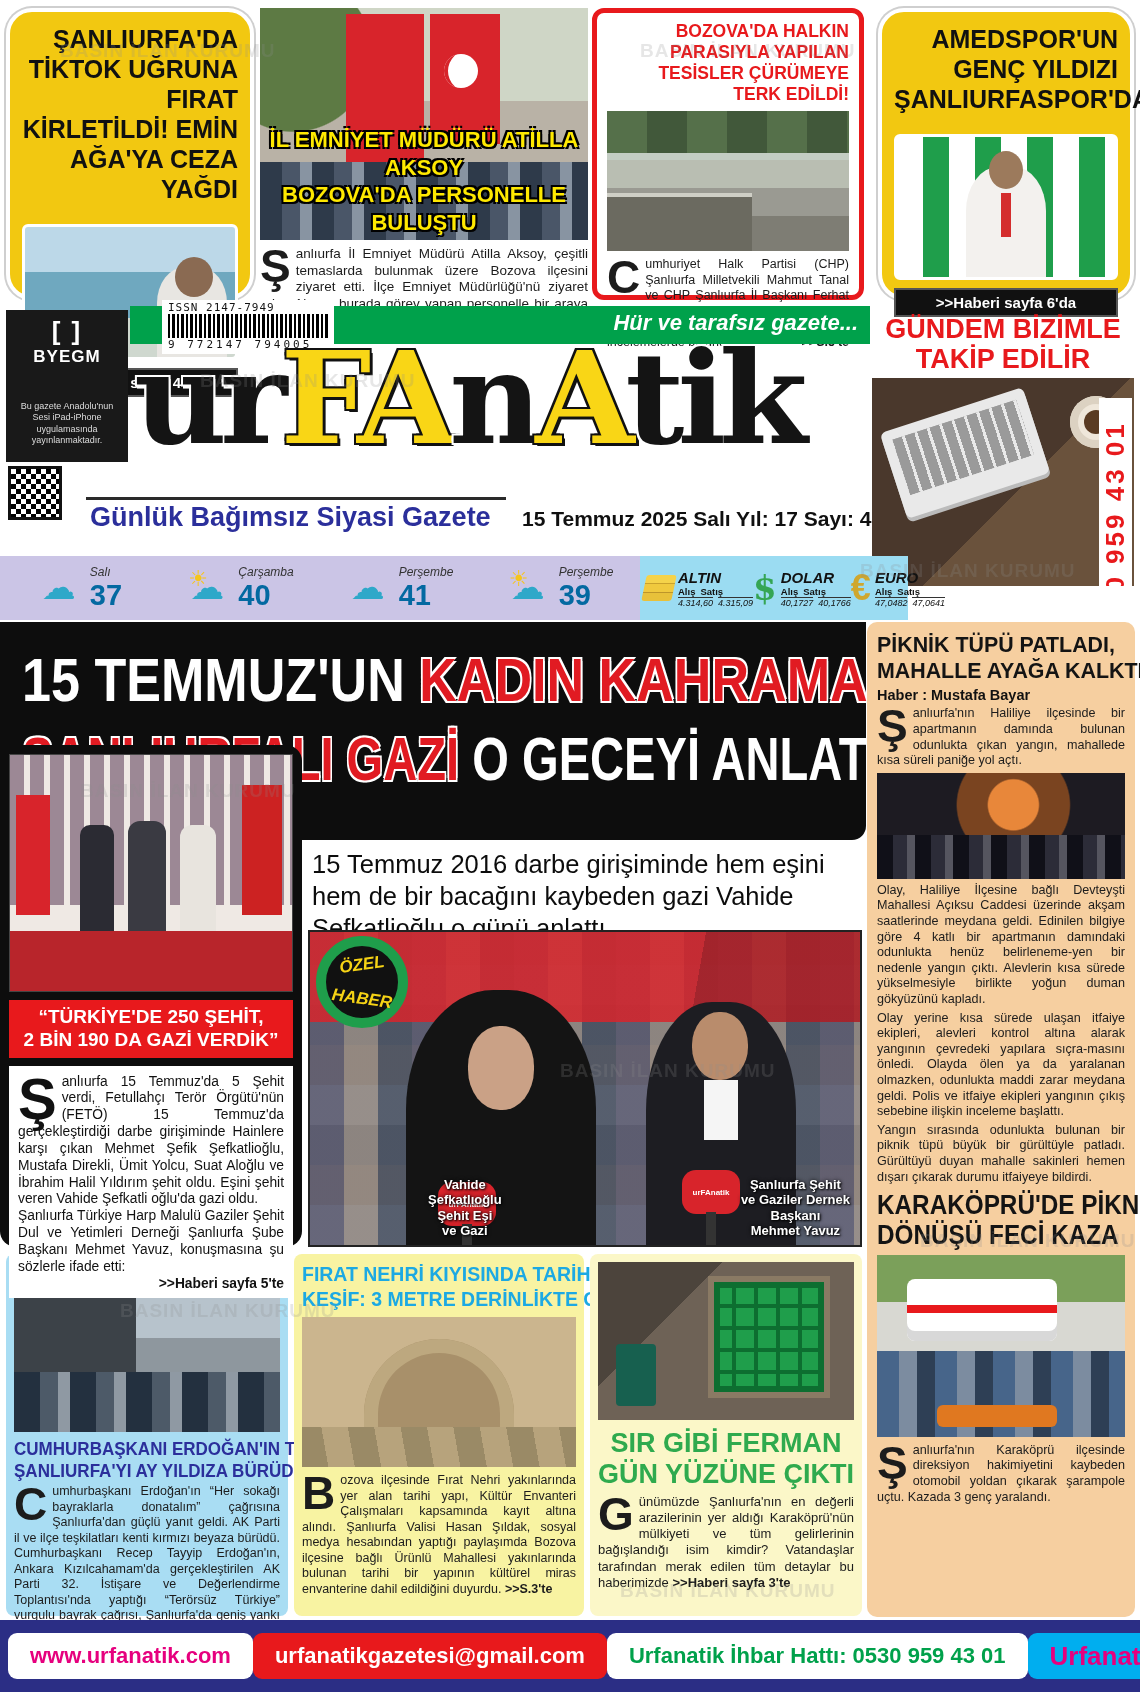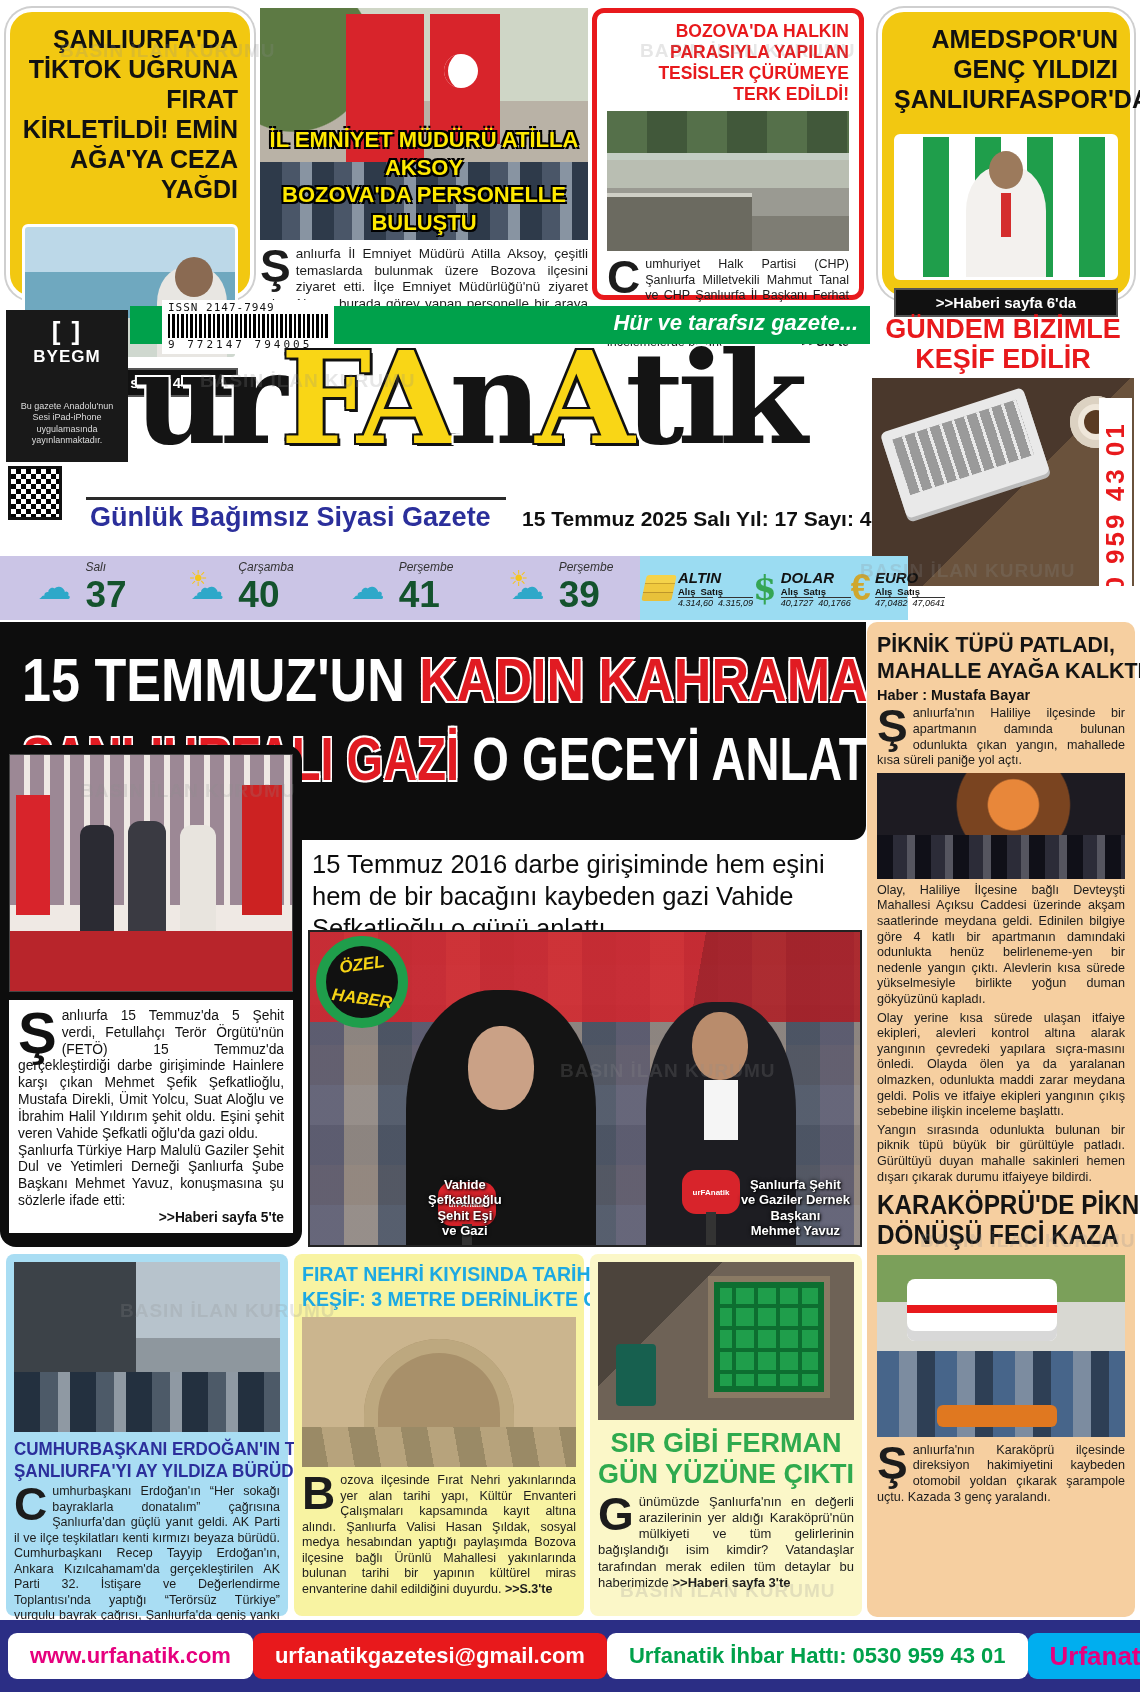--- a/index.html
+++ b/index.html
@@ -91,21 +91,21 @@
   #phone-vert{position:absolute;right:2px;top:20px;height:250px;writing-mode:vertical-rl;transform:rotate(180deg);
      color:#e8191c;background:#fff;font-weight:bold;font-size:26px;letter-spacing:3px;padding:4px 1px;}
   
   #weather{position:absolute;left:0;top:556px;width:640px;height:64px;background:#cbc5e6;
      display:flex;align-items:center;}
   .wcell{flex:1;display:flex;align-items:center;justify-content:center;gap:8px;}
   .wicon{position:relative;width:44px;height:36px;}
   .sun{position:absolute;left:2px;top:-4px;font-size:22px;color:#f6c51c;}
   .cloud{position:absolute;left:4px;top:0;font-size:34px;line-height:1;color:#2ea8c9;}
   .wday{font-size:12px;font-style:italic;color:#333;}
-  .wtemp{font-size:37px;font-weight:bold;color:#14532d;}
+  .wtemp{font-size:29px;font-weight:bold;color:#0369a1;}
   #currency{position:absolute;left:640px;top:556px;width:268px;height:64px;background:#9bdcf2;
      display:flex;align-items:center;padding:0 4px;}
   .ccell{flex:1;display:flex;align-items:center;gap:4px;}
   .cicon-gold{width:30px;height:26px;background:
       linear-gradient(180deg,#f5d34a 0 30%,#caa22c 30% 34%,#f0c93e 34% 64%,#bd952a 64% 68%,#e8c13a 68% 100%);
       border-radius:3px;transform:skewX(-12deg);}
   .cicon-usd{font-family:"DejaVu Serif",serif;font-size:34px;font-weight:bold;color:#35a554;line-height:1;}
   .cicon-eur{font-size:36px;font-weight:bold;color:#cfa72e;line-height:1;}
   .cname{font-size:15px;font-weight:bold;font-style:italic;color:#111;}
   .clbl{font-size:9.5px;font-weight:bold;}
@@ -299,21 +299,21 @@
   </div>
 
   <div id="logo"><span class="lg-b">ur</span><span class="lg-y">FA</span><span class="lg-b">n</span><span class="lg-y">A</span><span class="lg-b">tik</span></div>
 
   <div id="mast-rule"></div>
   <div id="subtitle">Günlük Bağımsız Siyasi Gazete</div>
   <div id="dateline">15 Temmuz 2025 Salı Yıl: 17  Sayı: 4858  (5TL)</div>
 
   <div id="gundem">
     <div class="gl">GÜNDEM BİZİMLE</div>
-    <div class="gl">KEŞİF EDİLİR</div>
+    <div class="gl">TAKİP EDİLİR</div>
     <div class="photo desk-photo">
       <div class="laptop">
           <div class="keys"></div>
         </div>
       <div class="coffee">
           <div class="coffee-in"></div>
         </div>
       <div id="phone-vert">0530 959 43 01</div>
     </div>
   </div>
@@ -412,20 +412,22 @@
   <div id="leftframe">
     <div class="photo podium-photo">
       <div class="frames"></div>
       <div class="tflag"></div>
       <div class="gflag"></div>
       <div class="p1"></div>
       <div class="p2"></div>
       <div class="p3"></div>
       <div class="redcarpet"></div>
     </div>
+    <div class="quotebox">“TÜRKİYE'DE 250 ŞEHİT,
+2 BİN 190 DA GAZİ VERDİK”</div>
     <div class="mainbody">
       <span class="dropcap">Ş</span><span>anlıurfa 15 Temmuz'da 5 Şehit verdi, Fetullahçı Terör Örgütü'nün (FETÖ) 15 Temmuz'da gerçekleştirdiği darbe girişiminde Hainlere karşı çıkan Mehmet Şefik Şefkatlioğlu, Mustafa Direkli, Ümit Yolcu, Suat Aloğlu ve İbrahim Halil Yıldırım şehit oldu. Eşini şehit veren Vahide Şefkatli oğlu'da gazi oldu.</span>
       <div>Şanlıurfa Türkiye Harp Malulü Gaziler Şehit Dul ve Yetimleri Derneği Şanlıurfa Şube Başkanı Mehmet Yavuz, konuşmasına şu sözlerle ifade etti:</div>
       <div class="pref" style="text-align:right;">&gt;&gt;Haberi sayfa 5'te</div>
     </div>
   </div>
 
   <div id="subhead">15 Temmuz 2016 darbe girişiminde hem eşini hem de bir bacağını kaybeden gazi Vahide Şefkatlioğlu o günü anlattı.</div>
 
   <div id="collage" class="photo">

